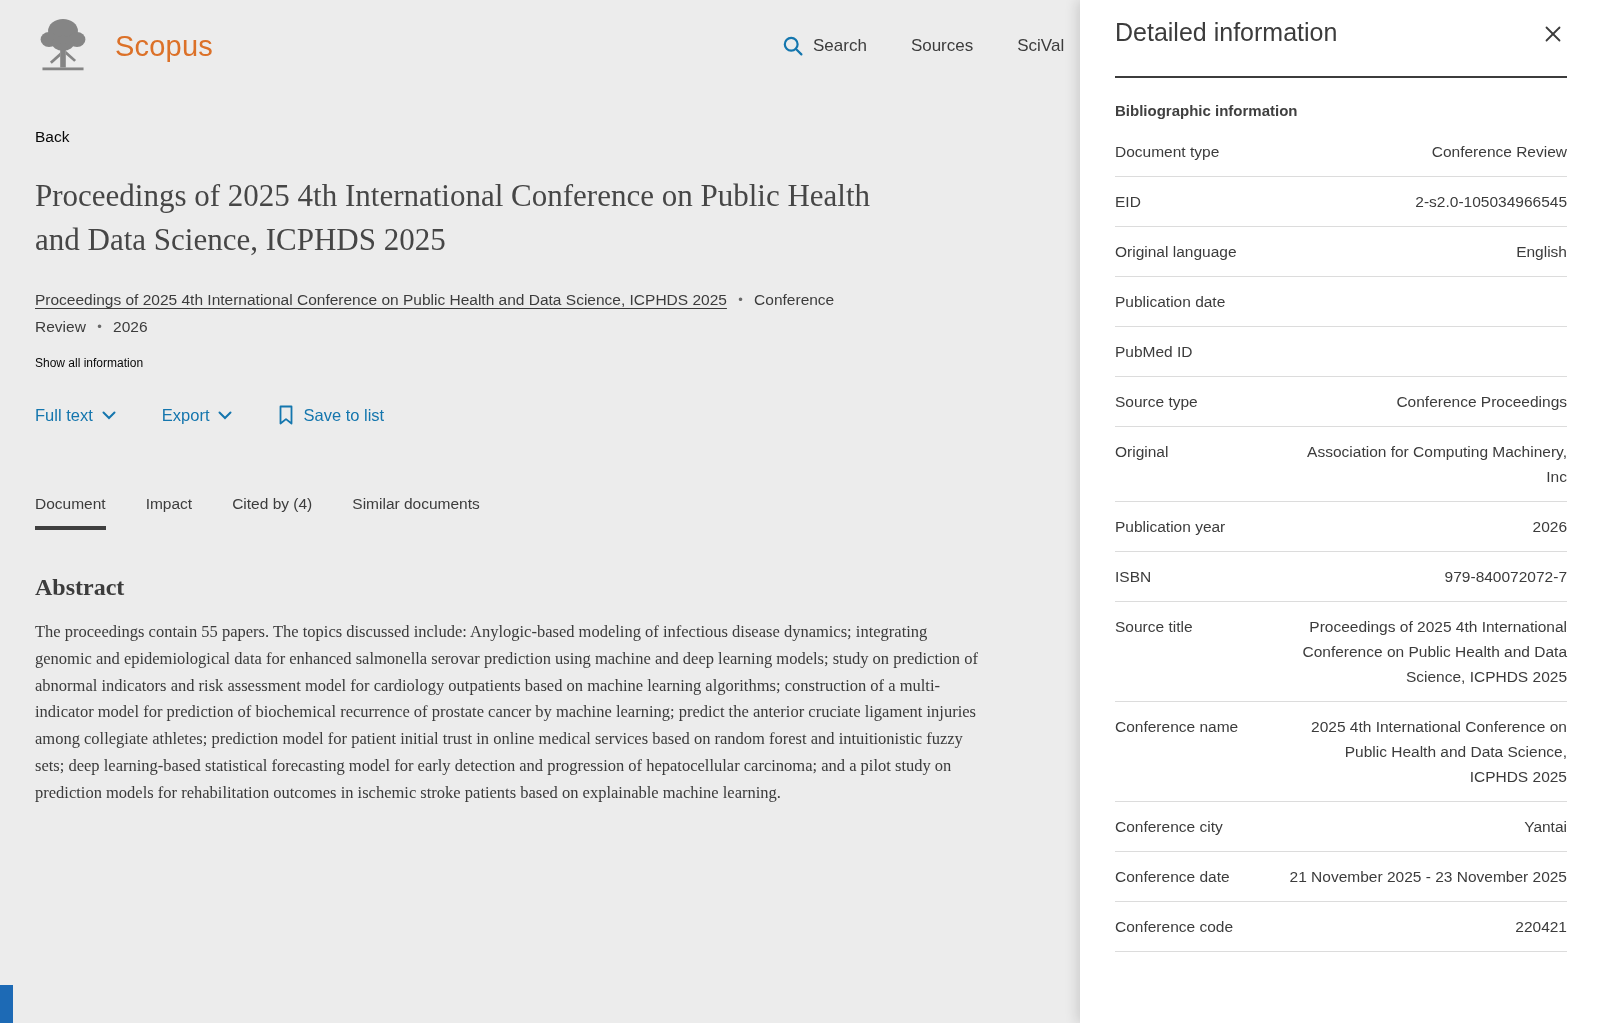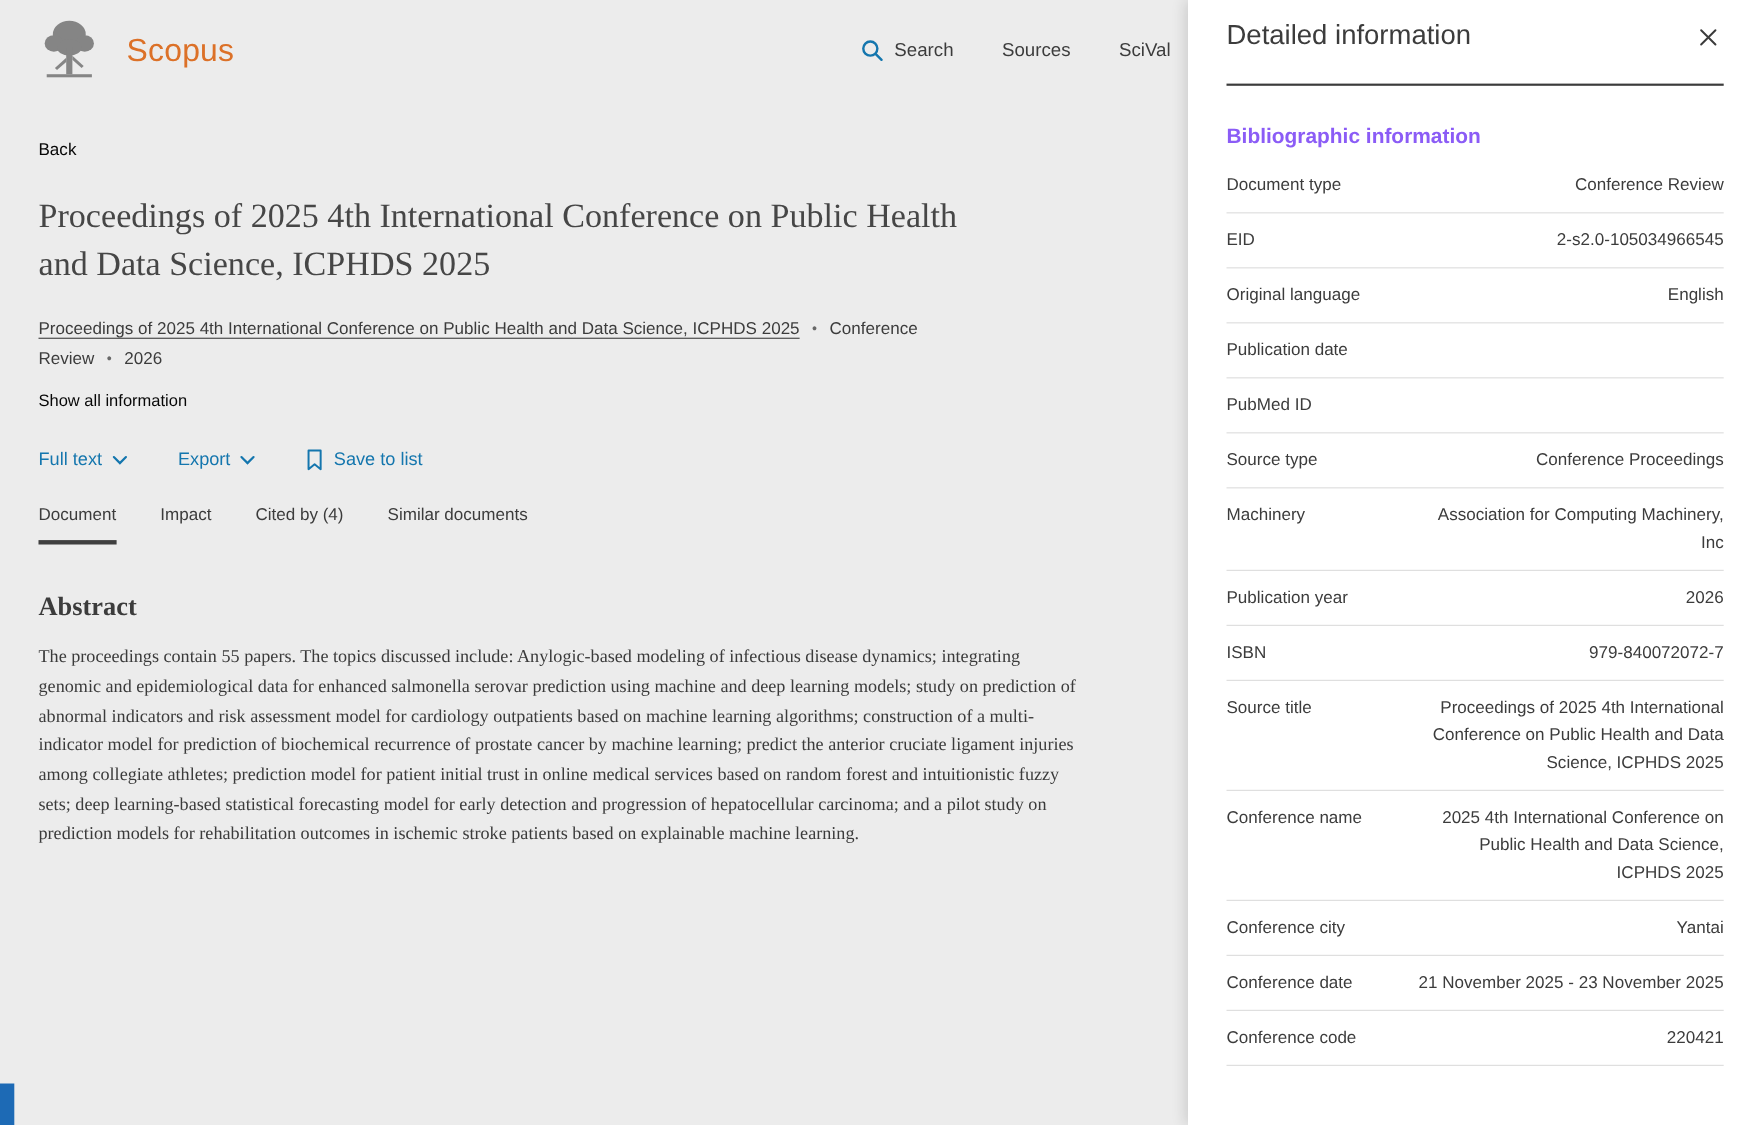--- a/index.html
+++ b/index.html
@@ -20,24 +20,24 @@
 
   
   .main { position:absolute; left:35px; top:92px; width:1010px; z-index:1; }
   .link { color:#000000; }
   .back-link { display:inline-block; margin-top:36px; font-size:15.5px; }
   .doc-title { margin-top:28px; max-width:880px; font-family:"Liberation Serif", serif;
                font-weight:400; font-size:31px; line-height:1.42; color:#474747; }
   .source-line { margin-top:24px; max-width:850px; font-size:15.5px; line-height:1.75; color:#3c3c3c; }
   .source-link { color:#3c3c3c; text-decoration:underline; text-underline-offset:3px; }
   .dot { color:#6d6d6d; padding:0 7px; font-size:13px; vertical-align:1px; }
-  .show-all { display:inline-block; margin-top:16px; font-size:15px; }
+  .show-all { display:inline-block; margin-top:16px; font-size:12px; }
   .actions { margin-top:34px; display:flex; align-items:center; gap:46px; }
   .action { display:flex; align-items:center; gap:9px; font-size:16.5px; color:#0f7cba; }
-  .tabs { margin-top:32px; display:flex; align-items:flex-end; gap:40px; }
+  .tabs { margin-top:70px; display:flex; align-items:flex-end; gap:40px; }
   .tab { font-size:15.5px; color:#3c3c3c; padding-bottom:13px; border-bottom:4px solid transparent; }
   .tab.active { border-bottom-color:#3f3f3f; }
   .abstract-heading { margin-top:44px; font-family:"Liberation Serif", serif;
                       font-size:24px; font-weight:600; color:#3c3c3c; }
   .abstract-text { margin-top:18px; max-width:945px; font-family:"Liberation Serif", serif;
                    font-size:16.5px; line-height:1.62; color:#3a3a3a; }
 
   
   .backdrop { position:fixed; inset:0; background:rgba(70,70,70,0.10); z-index:5; }
 
@@ -46,21 +46,21 @@
                   background:#1d6ab5; z-index:6; }
 
   
   .panel { position:fixed; top:0; right:0; width:520px; height:1023px; background:#fff;
            z-index:10; box-shadow:-3px 0 12px rgba(0,0,0,0.14);
            padding:18px 33px 0 35px; overflow:hidden; }
   .panel-header { display:flex; justify-content:space-between; align-items:flex-start; }
   .panel-title { font-size:25px; font-weight:500; color:#3c3c3c; }
   .close-btn { padding:6px; margin-top:2px; color:#3c3c3c; }
   .panel-rule { height:2px; background:#3c3c3c; margin-top:28px; }
-  .section-title { margin-top:36px; font-size:19px; font-weight:700; color:#8b5cf6; }
+  .section-title { margin-top:24px; font-size:15px; font-weight:700; color:#404040; }
   .rows { margin-top:8px; }
   .drow { display:flex; justify-content:space-between; gap:18px; padding:12px 0;
           border-bottom:1px solid #dcdcdc; font-size:15.5px; line-height:25px; color:#3c3c3c; }
   .dlabel { width:150px; flex:none; }
   .dvalue { flex:1; text-align:right; }
 
   .icon svg { display:block; }
 </style>
 </head>
 <body>
@@ -219,21 +219,21 @@
           <div class="dlabel">PubMed ID</div>
           <div class="dvalue"></div>
         </div>
 
         <div class="drow">
           <div class="dlabel">Source type</div>
           <div class="dvalue">Conference Proceedings</div>
         </div>
 
         <div class="drow">
-          <div class="dlabel">Machinery</div>
+          <div class="dlabel">Original</div>
           <div class="dvalue">Association for Computing Machinery, Inc</div>
         </div>
 
         <div class="drow">
           <div class="dlabel">Publication year</div>
           <div class="dvalue">2026</div>
         </div>
 
         <div class="drow">
           <div class="dlabel">ISBN</div>

